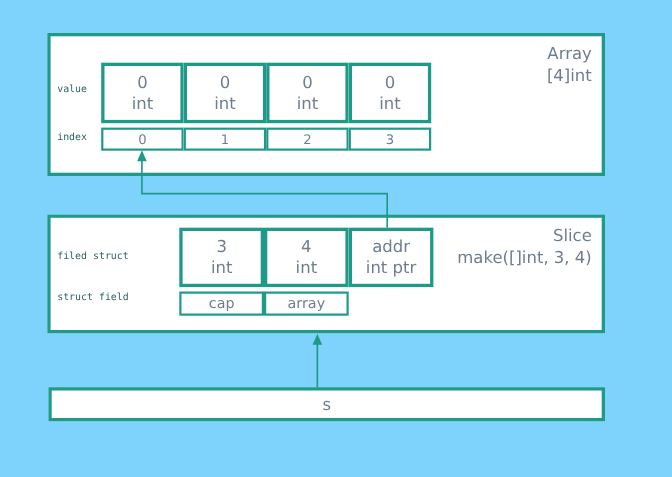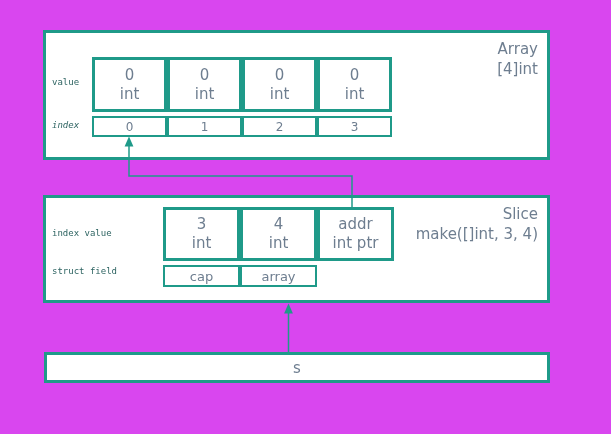--- a/index.html
+++ b/index.html
@@ -1,19 +1,19 @@
 <!DOCTYPE html>
 <html><head>
 <meta charset="utf-8">
 <style>
   html,body { margin:0; padding:0; }
   .canvas {
     position:relative;
     width:611px; height:434px;
-    background:#d946ef;
+    background:#7dd3fc;
     font-family:"DejaVu Sans","Liberation Sans",sans-serif;
     overflow:hidden;
   }
   .box {
     position:absolute;
     background:#ffffff;
     border:3px solid #1f9a89;
     box-sizing:border-box;
   }
   #array-box { left:43px; top:30px;  width:507px; height:130px; }
@@ -40,21 +40,21 @@
     align-items:center; justify-content:center;
     color:#6e7e90; text-align:center;
   }
   .vcell { width:75px; height:55px; font-size:15px; line-height:19px; }
   .icell { width:75px; height:21px; border-width:2px; font-size:12px; flex-direction:row; }
   .fcell { width:77px; height:54px; font-size:15px; line-height:19px; }
   .scell { width:77px; height:22px; border-width:2px; font-size:13px; flex-direction:row; }
   #value-row  { left:46px;  top:24px; }
   #index-row  { left:46px;  top:83px; }
   #label-value { top:44px;text-align:center; }
-  #label-index { top:87px;font-style:italic; }
+  #label-index { top:87px; }
   #field-row  { left:117px; top:9px; }
   #struct-row { left:117px; top:67px; }
   #label-filed-value  { top:30px; }
   #label-struct-field { top:68px;text-align:right; }
   #arrow-layer {
     position:absolute; left:0; top:0;
     width:611px; height:434px;
     pointer-events:none;
   }
 </style>
@@ -96,21 +96,21 @@
       <div class="cell icell">2</div>
       <div class="cell icell">3</div>
     </div>
   </div>
 
   <div class="box" id="slice-box">
     <div class="box-title">
       <div>Slice</div>
       <div>make([]int, 3, 4)</div>
     </div>
-    <div class="row-label" id="label-filed-value">index value</div>
+    <div class="row-label" id="label-filed-value">filed struct</div>
     <div class="row-label" id="label-struct-field">struct field</div>
 
     <div class="cell-row" id="field-row">
       <div class="cell fcell">
         <div>3</div>
         <div>int</div>
       </div>
       <div class="cell fcell">
         <div>4</div>
         <div>int</div>

